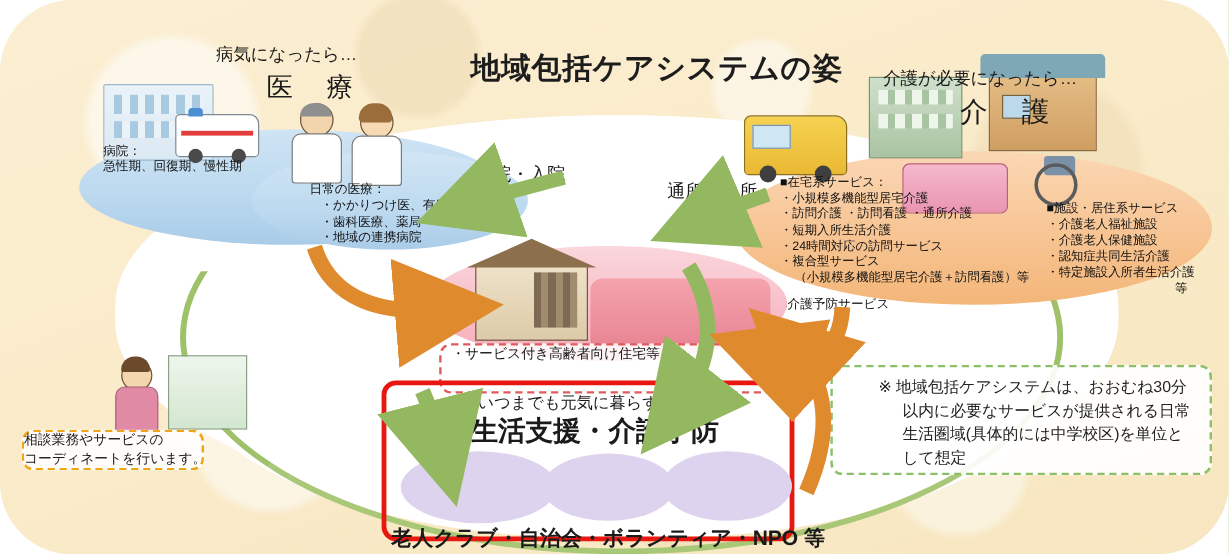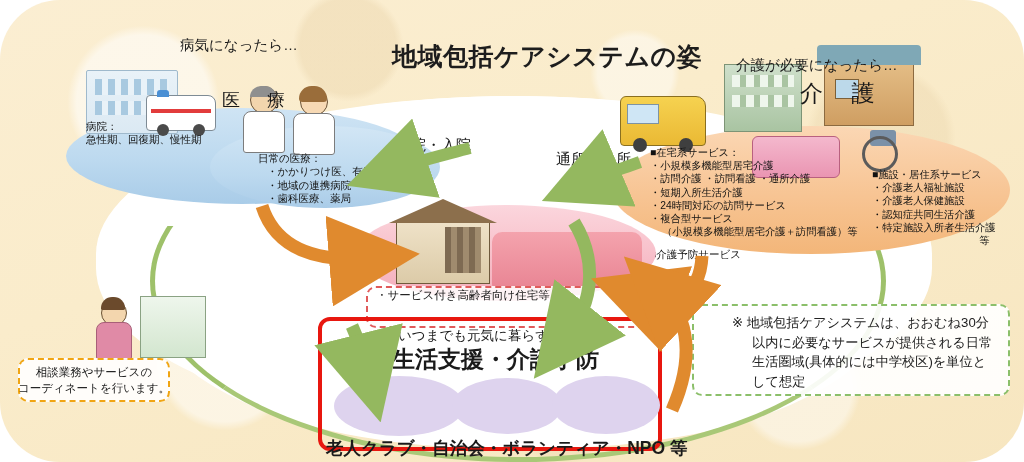--- a/index.html
+++ b/index.html
@@ -191,40 +191,40 @@
   }
   .note-box{
     left:692px;top:304px;width:318px;height:92px;
     border-color:#8bbf6a;background:rgba(255,255,255,.92);
     padding:7px 10px;
   }
   .note-box .nline{font-size:13.2px;color:#222;line-height:1.48;white-space:nowrap;margin-left:28px;}
   .note-box .nline.ind{padding-left:20px;}
 
   .consult-box{
-    left:18px;top:358px;width:152px;height:44px;
+    left:18px;top:358px;width:152px;height:34px;
     border-color:#f0a513;background:rgba(255,255,255,.9);
-    display:flex;flex-direction:column;align-items:center;justify-content:center;
+    display:flex;flex-direction:column;align-items:flex-start;justify-content:center;
   }
   .consult-box .cline{font-size:11.5px;color:#1b1b1b;line-height:1.4;white-space:nowrap;}
 
   
   .red-frame{
     position:absolute;left:318px;top:317px;width:344px;height:134px;
     border:4px solid #e8170f;border-radius:12px;box-sizing:border-box;
   }
 
   
   .txt{position:absolute;white-space:nowrap;color:#1a1a1a;}
   .title{
     left:392px;top:40px;font-size:25px;font-weight:bold;color:#1d1d1d;
     letter-spacing:.5px;
   }
   .lbl-byouki{left:180px;top:36px;font-size:14.5px;}
-  .lbl-iryou{left:222px;top:58px;font-size:18px;letter-spacing:11px;margin-top:30px;}
+  .lbl-iryou{left:222px;top:58px;font-size:22px;letter-spacing:11px;}
   .lbl-kaigo-need{left:736px;top:56px;font-size:14.5px;}
   .lbl-kaigo{left:800px;top:78px;font-size:23px;font-weight:500;letter-spacing:11px;}
   .lbl-sumai{left:462px;top:205px;font-size:22px;font-weight:bold;color:#1b1b1b;}
   .lbl-tsuuin{left:396px;top:136px;font-size:15px;}
   .lbl-tsuusho{left:556px;top:150px;font-size:15px;}
   .lbl-itsumademo{left:398px;top:327px;font-size:13.5px;}
   .lbl-seikatsu{left:392px;top:344px;font-size:23px;font-weight:bold;}
   .lbl-roujin{left:326px;top:436px;font-size:17.5px;font-weight:bold;}
 
   .sidebar-left{left:78px;top:230px;font-size:13.5px;line-height:1.55;}
@@ -277,22 +277,22 @@
   <div class="txt lbl-iryou">医 療</div>
 
   <div class="callout co-hospital">
     <div>病院：</div>
     <div>急性期、回復期、慢性期</div>
   </div>
 
   <div class="callout co-daily">
     <div>日常の医療：</div>
     <div style="padding-left:9px">・かかりつけ医、有床診療所</div>
+    <div style="padding-left:9px">・歯科医療、薬局</div>
     <div style="padding-left:9px">・地域の連携病院</div>
-    <div style="padding-left:9px">・歯科医療、薬局</div>
   </div>
 
   <div class="txt lbl-tsuuin">通院・入院</div>
 
   <div class="orange-ellipse"></div>
 
   <div class="ill facility-bld"></div>
   <div class="ill house-right"></div>
   <div class="ill care-van">
     <span class="van-wheel" style="left:12px;"></span>

